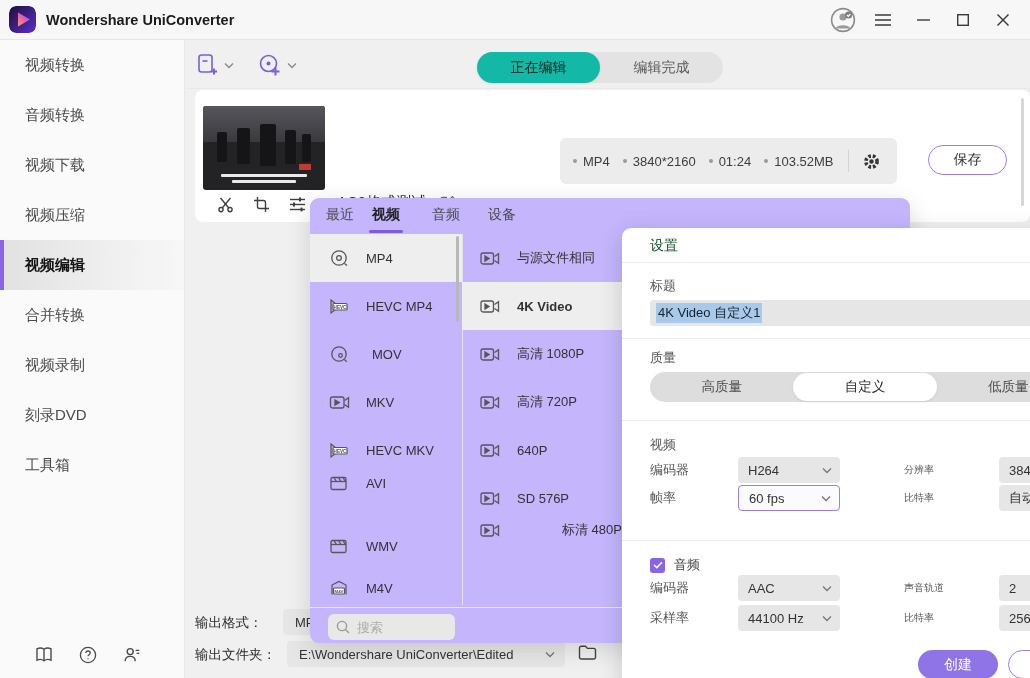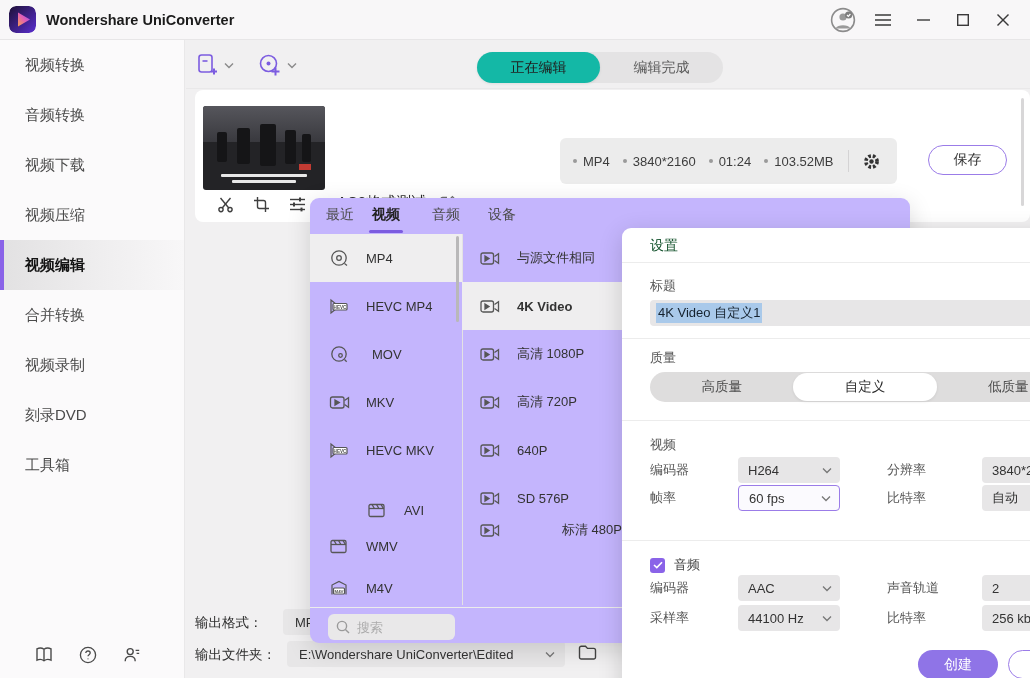--- a/index.html
+++ b/index.html
@@ -99,21 +99,21 @@
   .name-input { position:absolute; left:28px; top:72px; width:412px; height:26px; background:#e7e6e7; border-radius:4px;
                 display:flex; align-items:center; padding:0 6px; font-size:13px; cursor:text; }
   .hl { background:#a9c9ea; color:#15222e; padding:1px 2px; }
   .quality-seg { position:absolute; left:28px; top:144px; width:430px; height:30px; background:#dedddd; border-radius:15px; display:flex; }
   .q-seg { flex:1; display:flex; align-items:center; justify-content:center; font-size:13.5px; color:#4e4e4e;
            border-radius:15px; cursor:pointer; }
   .q-seg.active { background:#ffffff; margin:1px 0; box-shadow:0 1px 3px rgba(0,0,0,.08); color:#2c2c2c; }
   .set-row { position:absolute; left:28px; display:flex; align-items:center; height:26px; }
   .set-row .lbl  { width:88px; font-size:13px; color:#555; }
   .set-row .ctl  { width:102px; }
-  .set-row .lbl2 { margin-left:47px; width:95px; font-size:13px; color:#555; }
+  .set-row .lbl2 { margin-left:64px; width:95px; font-size:10px; color:#555; }
   .set-row .ctl2 { width:200px; }
   .dd { height:26px; background:#e7e6e7; border-radius:4px; display:flex; align-items:center; justify-content:space-between;
         padding:0 8px 0 10px; font-size:13px; color:#333; cursor:pointer; }
   .dd.focused { background:#fbfafe; border:1.5px solid #9b7ce8; }
   .vbox { height:26px; background:#e7e6e7; border-radius:4px; display:flex; align-items:center; padding:0 10px;
           font-size:13px; color:#333; overflow:hidden; white-space:nowrap; }
   .chk { width:15px; height:15px; background:#8a63e8; border-radius:3px; display:flex; align-items:center; justify-content:center; cursor:pointer; }
   .create-btn { position:absolute; left:296px; top:422px; width:80px; height:29px; border-radius:15px; background:#8f74e7;
                 color:#fff; font-size:14px; display:flex; align-items:center; justify-content:center; cursor:pointer; }
   .ghost-btn { position:absolute; left:386px; top:422px; width:80px; height:29px; border-radius:15px; background:#fff;
@@ -394,21 +394,21 @@
         <span class="flab">MKV</span>
     </div>
     <div class="fmt-item" style="top:228px;">
       <svg class="ficon" viewBox="0 0 22 19" fill="none" stroke="currentColor" stroke-width="1.2">
         <polygon points="2,3 2,16 10,9.5"></polygon>
           <rect x="4" y="6.5" width="14" height="6.5" rx="1" fill="#fff"></rect>
         <text x="11" y="11.6" font-size="4.6" font-weight="bold" text-anchor="middle" fill="#565656" stroke="none">HEVC</text>
       </svg>
         <span class="flab">HEVC MKV</span>
     </div>
-    <div class="fmt-item" style="top:288px;justify-content:center;">
+    <div class="fmt-item" style="top:261px;">
       <svg class="ficon" viewBox="0 0 22 19" fill="none" stroke="currentColor" stroke-width="1.3">
         <rect x="2" y="3.5" width="15" height="12" rx="1.5"></rect>
           <line x1="2" y1="7.5" x2="17" y2="7.5"></line>
         <path d="M5 3.5l2.4 4M9.5 3.5l2.4 4M14 3.5l2.4 4"></path>
       </svg>
         <span class="flab">AVI</span>
     </div>
     <div class="fmt-item" style="top:324px;">
       <svg class="ficon" viewBox="0 0 22 19" fill="none" stroke="currentColor" stroke-width="1.3">
         <rect x="2" y="3.5" width="15" height="12" rx="1.5"></rect>

